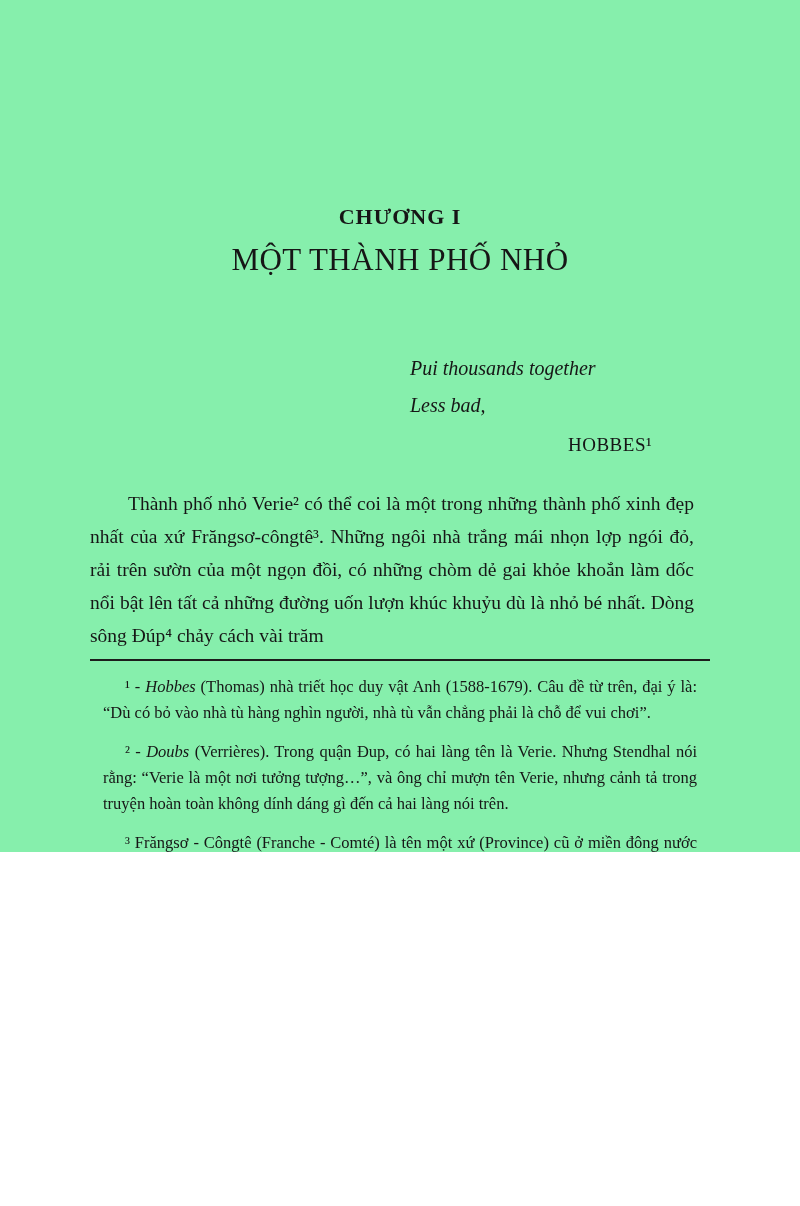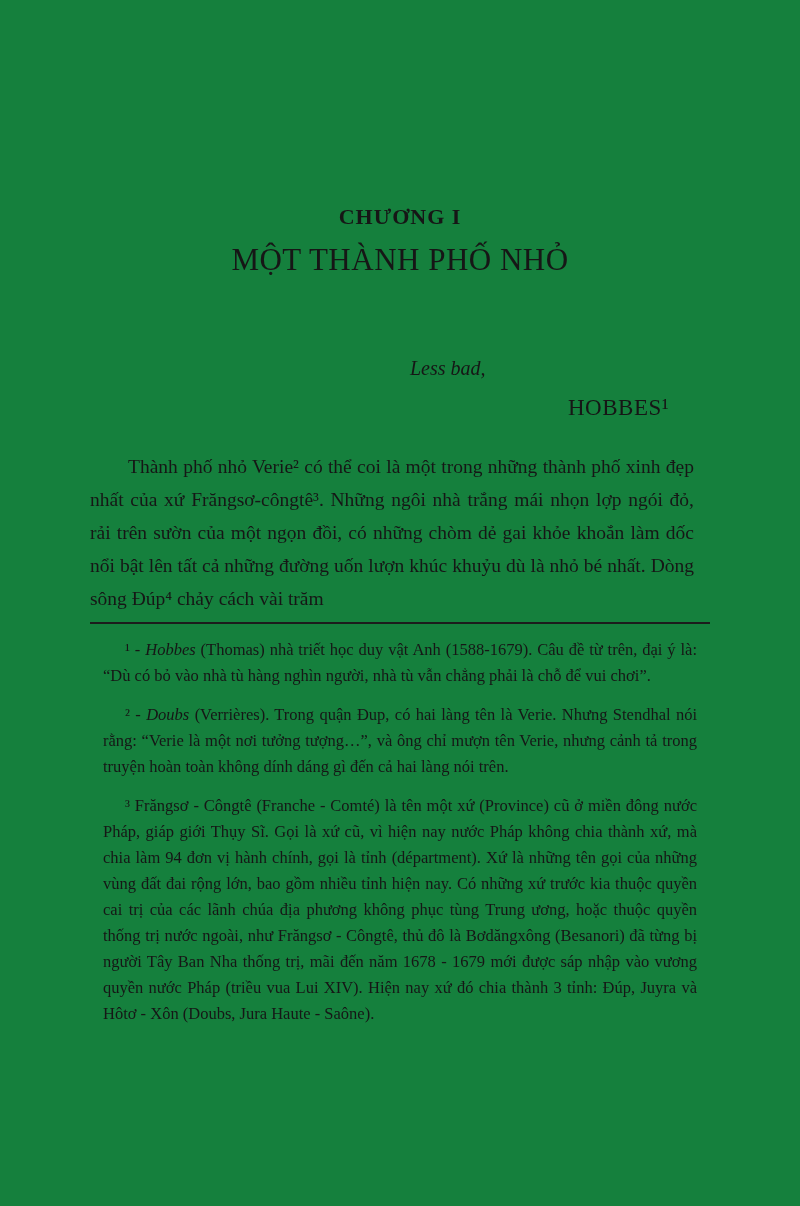--- a/index.html
+++ b/index.html
@@ -1,22 +1,22 @@
 <!DOCTYPE html>
 <html><head>
   <meta charset="utf-8">
   <style>
     * { box-sizing: border-box; }
     html, body { margin: 0; padding: 0; background: #ffffff; }
     .page {
       position: relative;
       width: 800px;
-      height: 1206px;
+      height: 852px;
       margin: 0 auto;
-      background: #15803d;
+      background: #86efac;
       color: #161616;
       font-family: "Liberation Serif", "DejaVu Serif", serif;
       padding: 204px 90px 24px 90px;
       overflow: hidden;
     }
     .chapter-heading {
       margin: 0;
       text-align: center;
       font-size: 22px;
       font-weight: 700;
@@ -32,21 +32,21 @@
     .epigraph {
       margin: 72px 0 0 320px;
       font-style: italic;
       font-size: 20px;
       line-height: 37px;
     }
     .epigraph-line { white-space: pre; }
     .epigraph-attribution {
       margin: 2px 0 0 158px;
       font-style: normal;
-      font-size: 23px;
+      font-size: 19px;
       letter-spacing: 0.5px;
     }
     .body-paragraph {
       margin: 24px 16px 0 0;
       font-size: 19.5px;
       line-height: 33px;
       text-align: justify;
       text-indent: 38px;
     }
     .footnote-rule {
@@ -66,20 +66,21 @@
   </style>
 </head>
 <body>
 
 <div class="page">
 
   <h2 class="chapter-heading">CHƯƠNG I</h2>
   <h1 class="chapter-title">MỘT THÀNH PHỐ NHỎ</h1>
 
   <div class="epigraph">
+    <div class="epigraph-line">Pui thousands together</div>
     <div class="epigraph-line">Less bad,</div>
     <div class="epigraph-attribution">HOBBES¹</div>
   </div>
 
   <p class="body-paragraph">Thành phố nhỏ Verie² có thể coi là một trong những thành phố xinh đẹp nhất của xứ Frăngsơ-côngtê³. Những ngôi nhà trắng mái nhọn lợp ngói đỏ, rải trên sườn của một ngọn đồi, có những chòm dẻ gai khỏe khoắn làm dốc nổi bật lên tất cả những đường uốn lượn khúc khuỷu dù là nhỏ bé nhất. Dòng sông Đúp⁴ chảy cách vài trăm</p>
 
   <hr class="footnote-rule">
 
   <div class="footnotes">
     <p><span>¹ - </span><span class="fn-italic">Hobbes</span><span> (Thomas) nhà triết học duy vật Anh (1588-1679). Câu đề từ trên, đại ý là: “Dù có bỏ vào nhà tù hàng nghìn người, nhà tù vẫn chẳng phải là chỗ để vui chơi”.</span></p>

